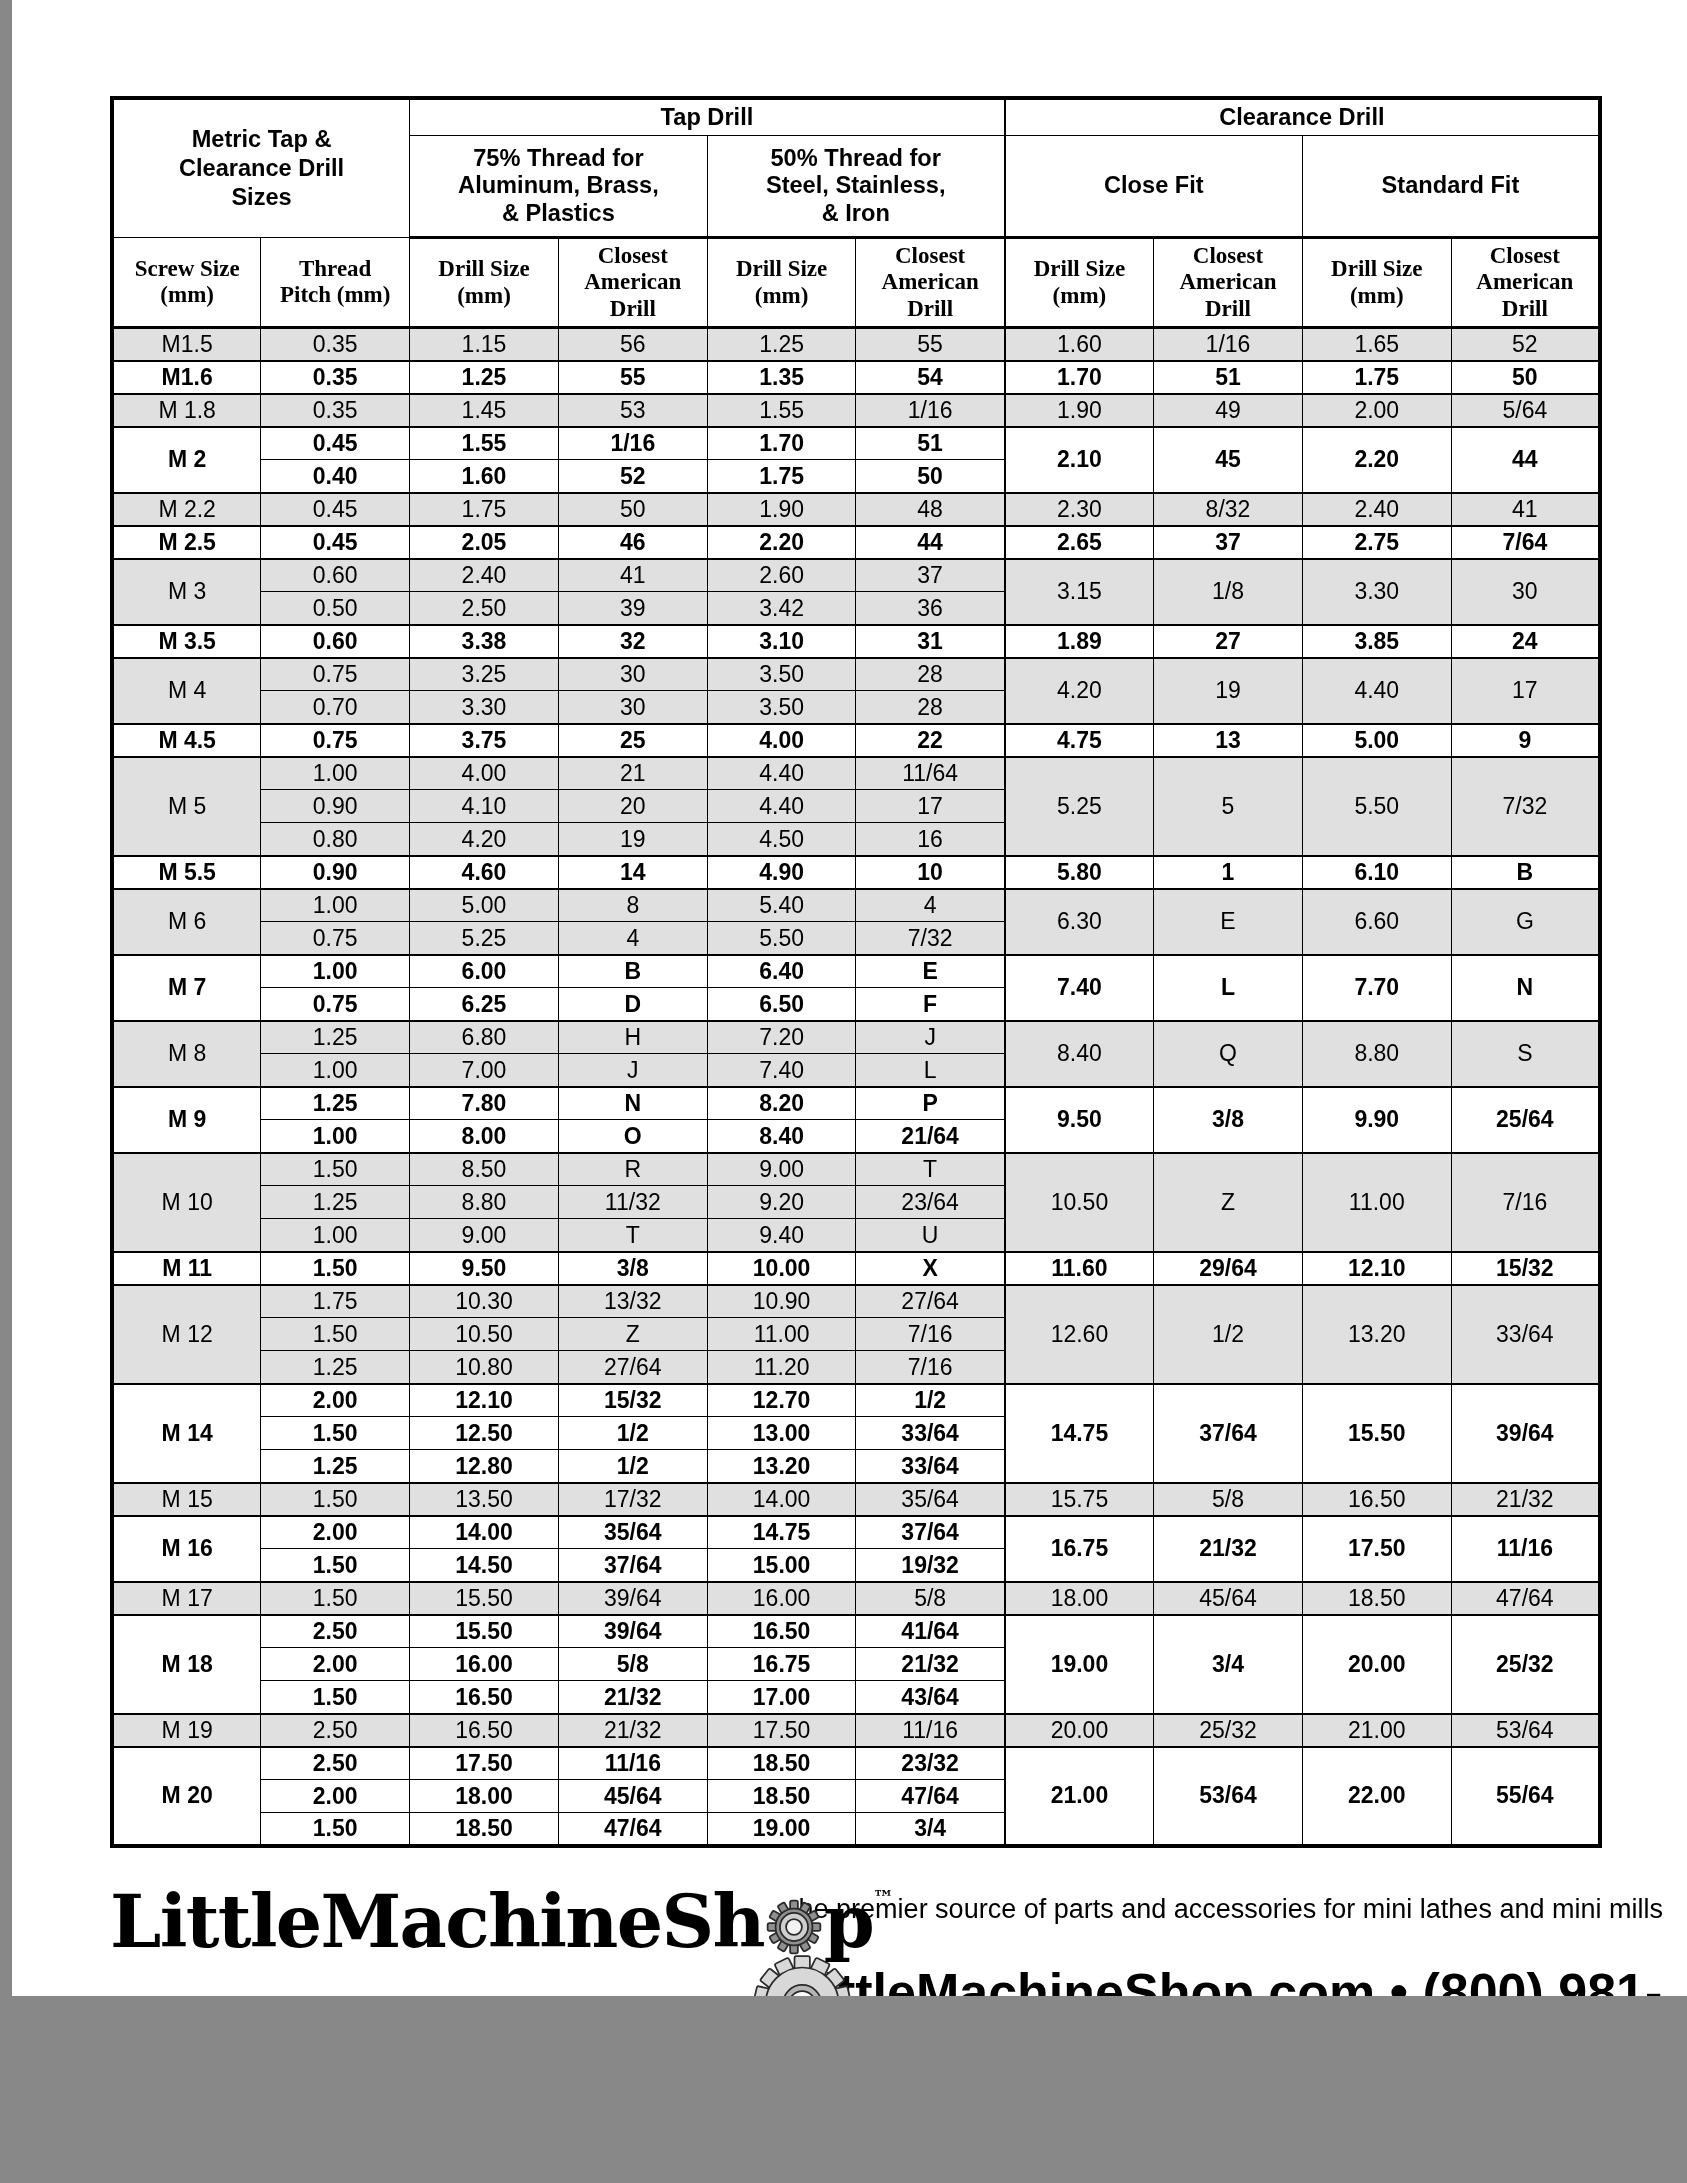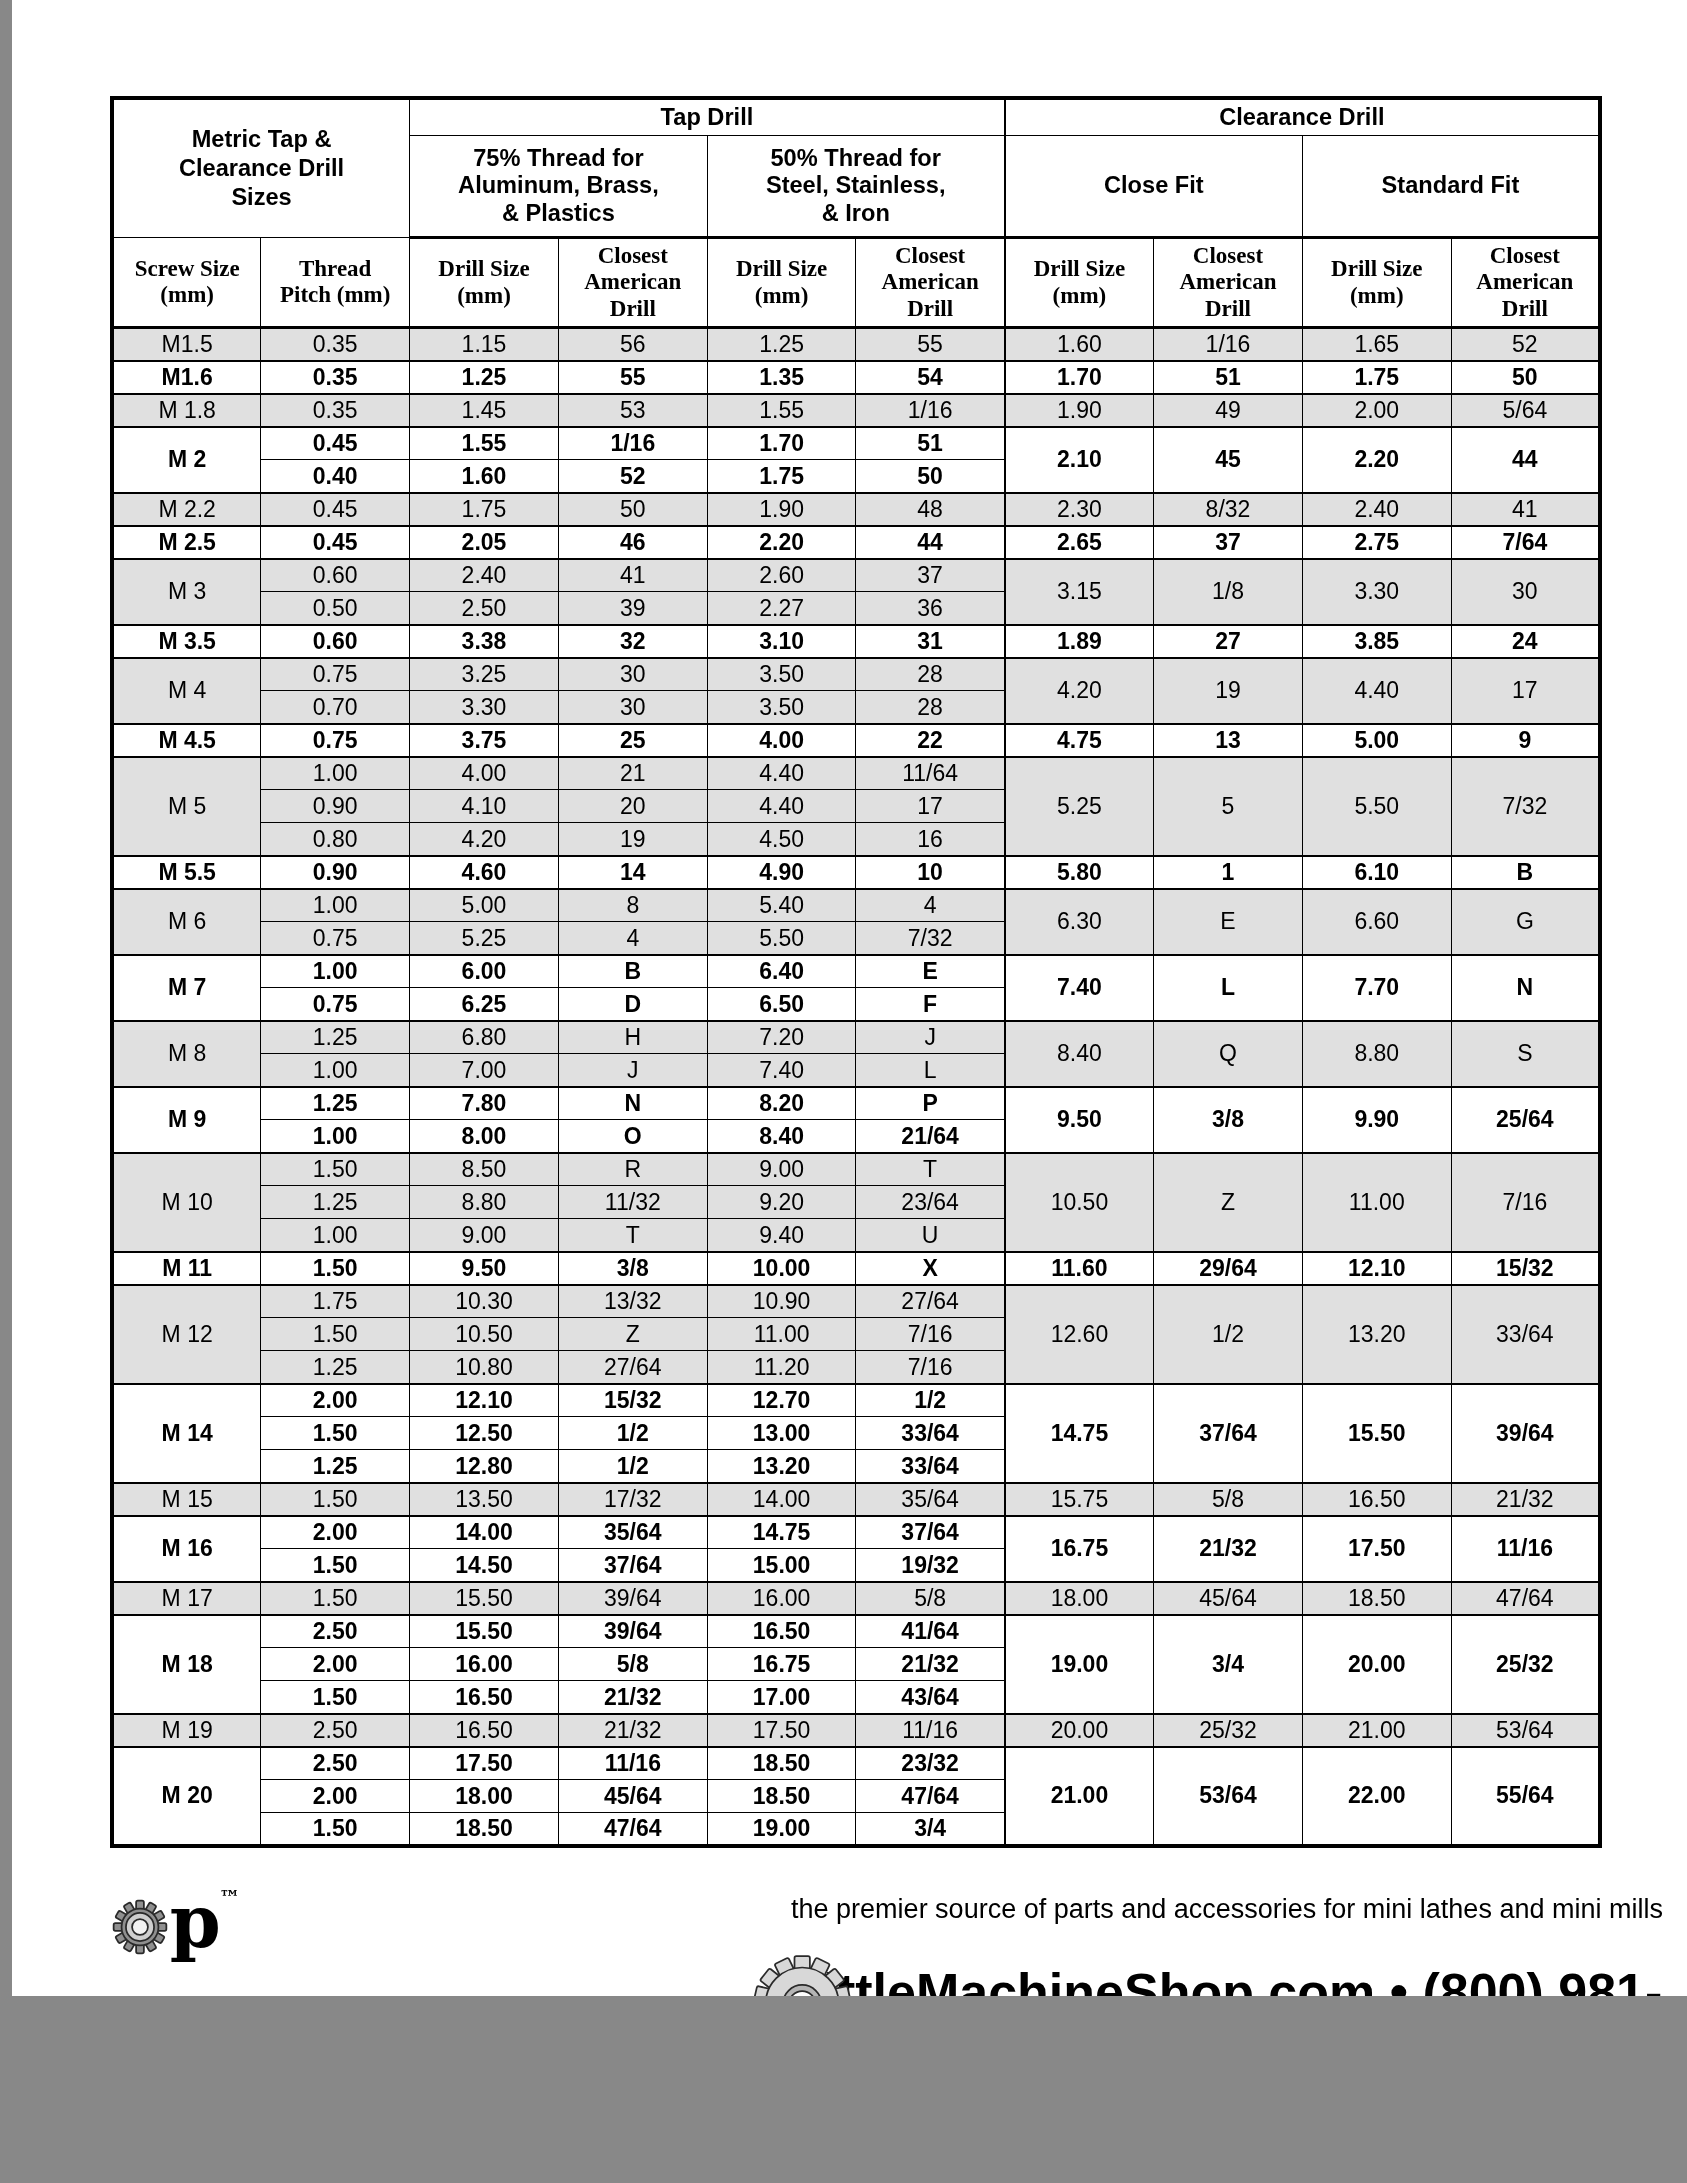--- a/index.html
+++ b/index.html
@@ -173,21 +173,21 @@
           <td>37</td>
           <td class="secl" rowspan="2">3.15</td>
           <td rowspan="2">1/8</td>
           <td rowspan="2">3.30</td>
           <td rowspan="2">30</td>
         </tr>
         <tr class="shaded">
           <td>0.50</td>
           <td>2.50</td>
           <td>39</td>
-          <td>2.27</td>
+          <td>3.42</td>
           <td>36</td>
         </tr>
         <tr class="white gstart">
           <td class="screw">M 3.5</td>
           <td>0.60</td>
           <td>3.38</td>
           <td>32</td>
           <td>3.10</td>
           <td>31</td>
           <td class="secl">1.89</td>
@@ -534,20 +534,21 @@
           <td>1.50</td>
           <td>18.50</td>
           <td>47/64</td>
           <td>19.00</td>
           <td>3/4</td>
         </tr>
       </tbody>
   </table>
 
   <div class="logo-line">
+    <span>LittleMachineSh</span>
     <svg class="gearO" id="gearO" width="58" height="58" viewBox="0 0 66 66">
         <rect x="28.59" y="3" width="8.82" height="17" rx="2" transform="rotate(0 33 33)" fill="#8f8f8f" stroke="#2a2a2a" stroke-width="2"></rect>
         <rect x="28.59" y="3" width="8.82" height="17" rx="2" transform="rotate(30 33 33)" fill="#8f8f8f" stroke="#2a2a2a" stroke-width="2"></rect>
         <rect x="28.59" y="3" width="8.82" height="17" rx="2" transform="rotate(60 33 33)" fill="#8f8f8f" stroke="#2a2a2a" stroke-width="2"></rect>
         <rect x="28.59" y="3" width="8.82" height="17" rx="2" transform="rotate(90 33 33)" fill="#8f8f8f" stroke="#2a2a2a" stroke-width="2"></rect>
         <rect x="28.59" y="3" width="8.82" height="17" rx="2" transform="rotate(120 33 33)" fill="#8f8f8f" stroke="#2a2a2a" stroke-width="2"></rect>
         <rect x="28.59" y="3" width="8.82" height="17" rx="2" transform="rotate(150 33 33)" fill="#8f8f8f" stroke="#2a2a2a" stroke-width="2"></rect>
         <rect x="28.59" y="3" width="8.82" height="17" rx="2" transform="rotate(180 33 33)" fill="#8f8f8f" stroke="#2a2a2a" stroke-width="2"></rect>
         <rect x="28.59" y="3" width="8.82" height="17" rx="2" transform="rotate(210 33 33)" fill="#8f8f8f" stroke="#2a2a2a" stroke-width="2"></rect>
         <rect x="28.59" y="3" width="8.82" height="17" rx="2" transform="rotate(240 33 33)" fill="#8f8f8f" stroke="#2a2a2a" stroke-width="2"></rect>

